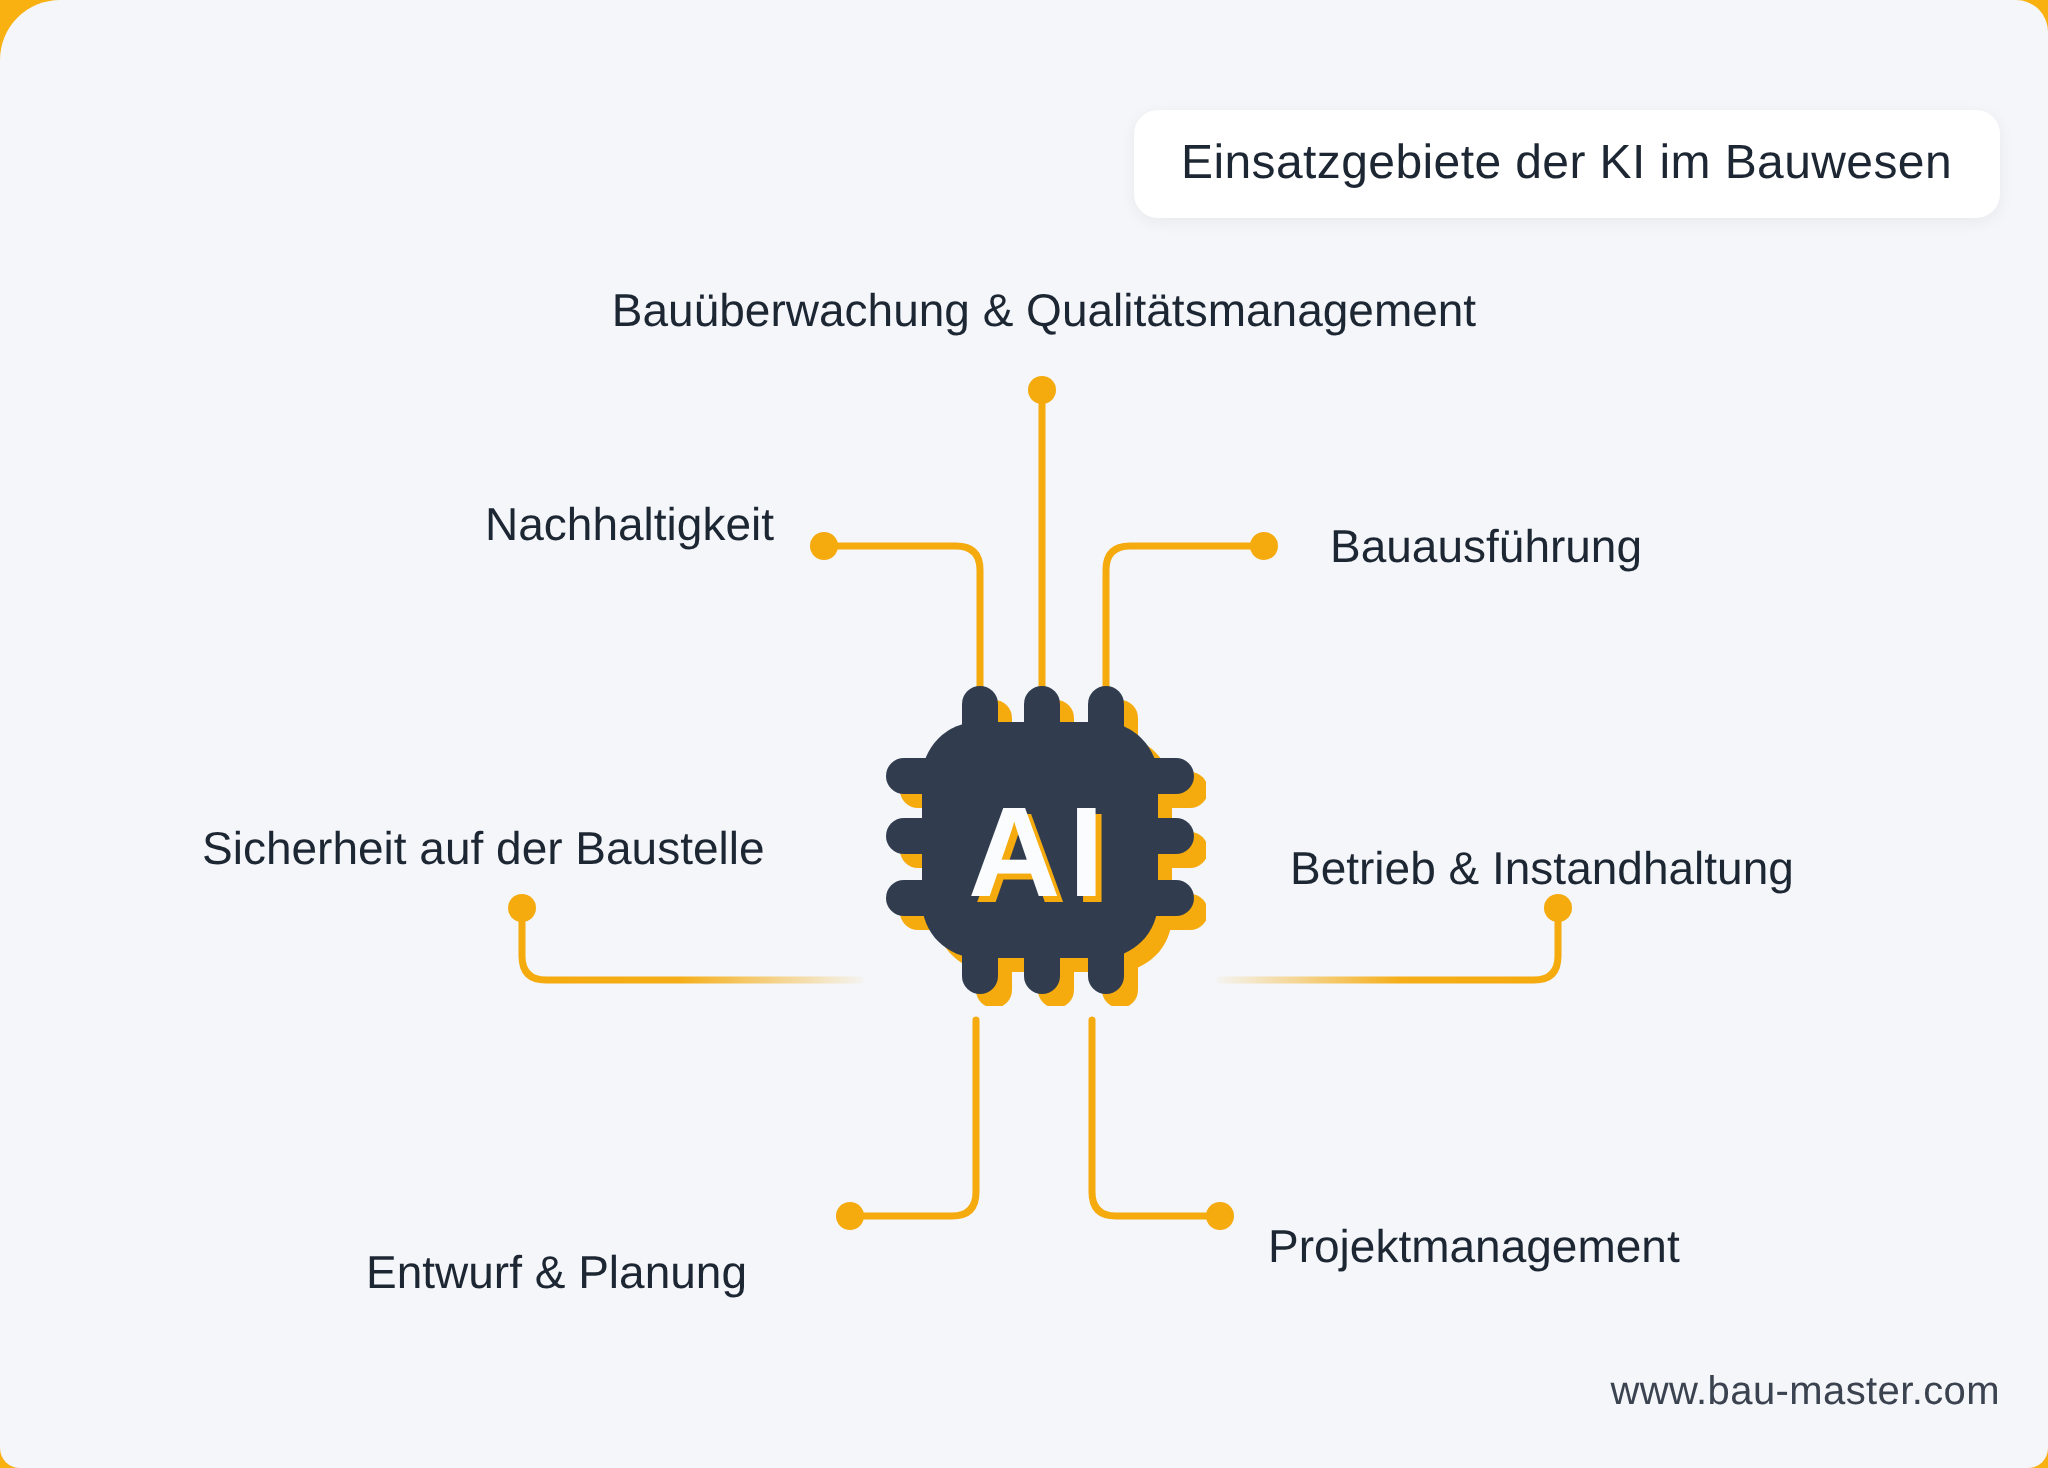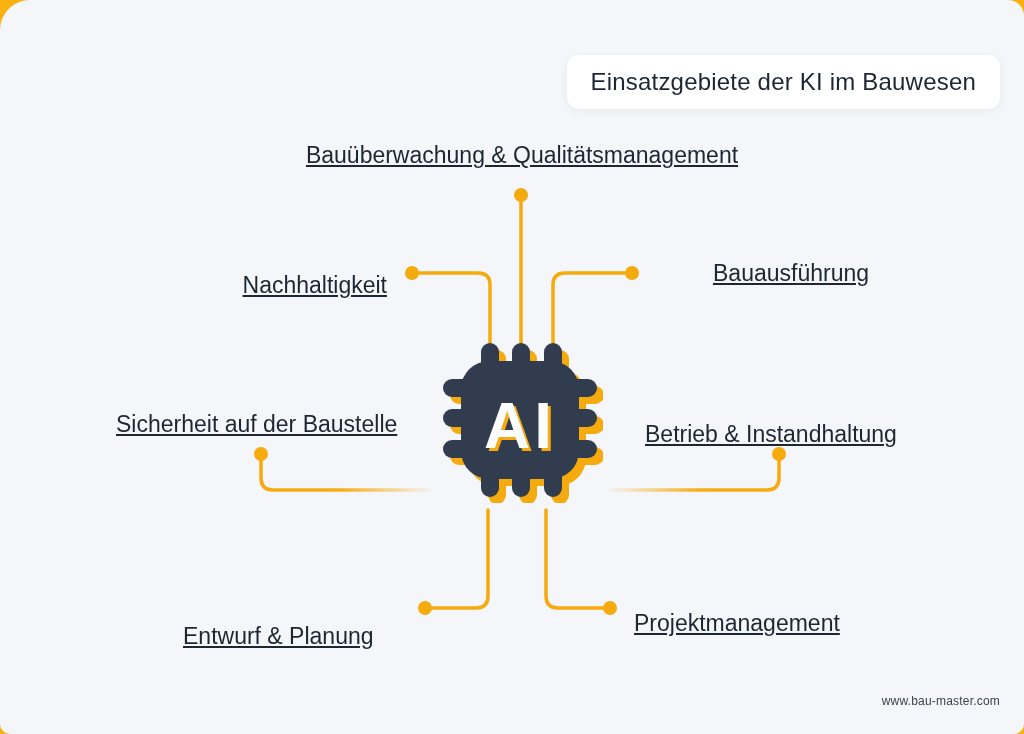--- a/index.html
+++ b/index.html
@@ -33,40 +33,39 @@
     letter-spacing:0.2px;
     white-space:nowrap;
   }
   .node-label{
     position:absolute;
     font-size:23px;
     font-weight:500;
     color:#1D2633;
     white-space:nowrap;
     line-height:1.25;
-    text-decoration:underline;
   }
   .node-top{left:522px;top:141px;transform:translateX(-50%);}
-  .node-upper-left{right:637px;top:271px;}
-  .node-upper-right{left:665px;top:259px;margin-left:48px;}
-  .node-middle-left{left:116px;top:410px;}
+  .node-upper-left{right:637px;top:248px;}
+  .node-upper-right{left:665px;top:259px;}
+  .node-middle-left{left:101px;top:410px;}
   .node-middle-right{left:645px;top:420px;}
   .node-lower-left{left:183px;top:622px;}
   .node-lower-right{left:634px;top:609px;}
   .connector-layer{
     position:absolute;left:0;top:0;
     pointer-events:none;
   }
   .chip{
     position:absolute;left:437px;top:337px;
   }
   .website{
     position:absolute;
     right:24px;bottom:26px;
-    font-size:12px;
+    font-size:20px;
     color:#3B4250;
     letter-spacing:0.2px;
   }
 </style>
 </head>
 <body>
 
 <div class="panel"></div>
 
 <div class="title-badge">

